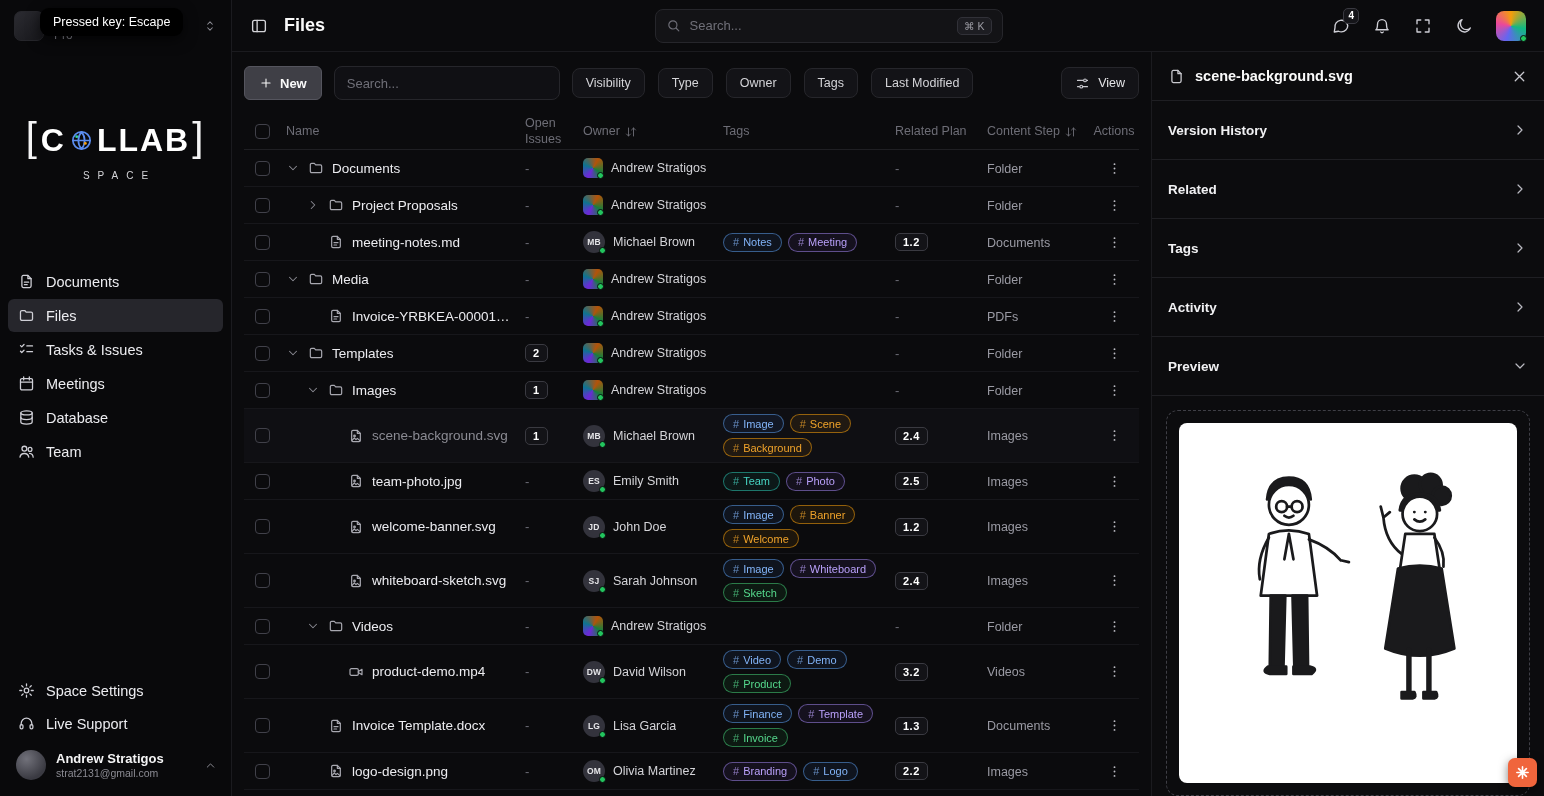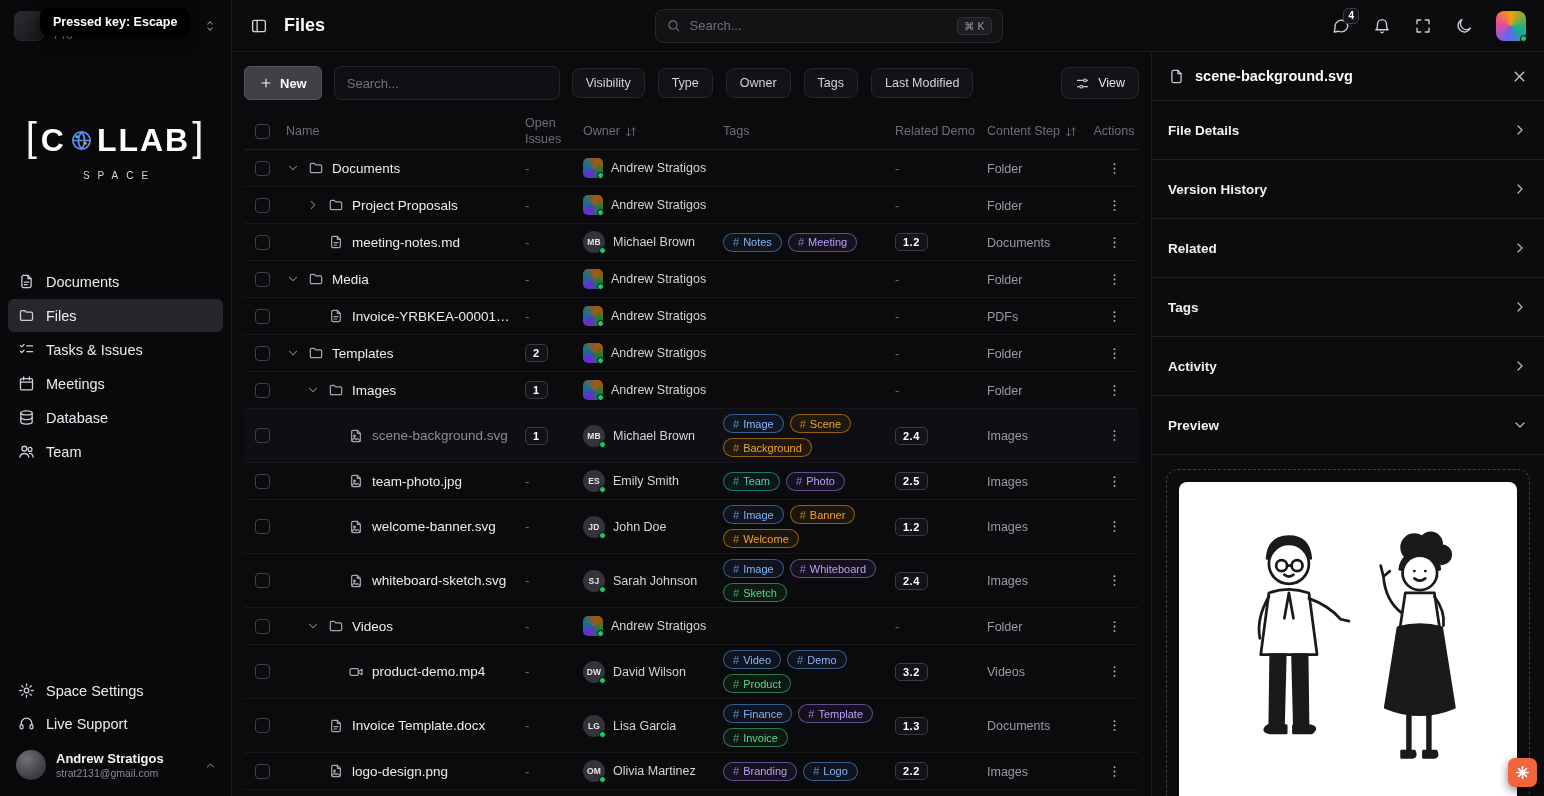--- a/index.html
+++ b/index.html
@@ -9,21 +9,21 @@
     grid-template-columns:232px minmax(0,1fr) 393px;grid-template-rows:52px minmax(0,1fr);
     grid-template-areas:"sb top top" "sb main panel";background:#0b0b0d}
 
   
   .ic{display:inline-flex;width:16px;height:16px;flex:none;color:#a6a6ae}
   .ic svg{width:100%;height:100%;fill:none;stroke:currentColor;stroke-width:1.8;
     stroke-linecap:round;stroke-linejoin:round}
 
   
   .toast{position:absolute;left:40px;top:8px;z-index:70;background:#000;color:#fff;
-    font-size:12.5px;font-weight:700;padding:7px 13px;border-radius:9px;white-space:nowrap;
+    font-size:12.5px;font-weight:400;padding:7px 13px;border-radius:9px;white-space:nowrap;
     box-shadow:0 4px 14px rgba(0,0,0,.6)}
 
   
   .sidebar{grid-area:sb;background:#09090b;border-right:1px solid #1b1b1f;display:flex;
     flex-direction:column;position:relative;overflow:hidden}
   .sb-top{height:52px;display:flex;align-items:center;gap:10px;padding:0 14px}
   .ws-logo{width:30px;height:30px;border-radius:7px;background:linear-gradient(135deg,#2b2b31,#17171b);
     border:1px solid #26262b;flex:none}
   .ws-info{display:flex;flex-direction:column;justify-content:flex-end;height:32px}
   .ws-plan{font-size:12px;color:#8b8b93}
@@ -399,21 +399,21 @@
             <span class="ic sort-ic">
               <svg viewBox="0 0 24 24">
                 <path d="m3 16 4 4 4-4M7 20V4M21 8l-4-4-4 4M17 4v16"></path>
               </svg>
             </span>
           </div>
           <div class="cell c-tags">
             <span>Tags</span>
           </div>
           <div class="cell c-step">
-            <span>Related Demo</span>
+            <span>Related Plan</span>
           </div>
           <div class="cell c-type">
             <span>Content Step</span>
             <span class="ic sort-ic">
               <svg viewBox="0 0 24 24">
                 <path d="m3 16 4 4 4-4M7 20V4M21 8l-4-4-4 4M17 4v16"></path>
               </svg>
             </span>
           </div>
           <div class="cell c-actions">
@@ -988,28 +988,20 @@
           </svg>
         </span>
       <span class="ptitle">scene-background.svg</span>
       <button class="pclose ic">
         <svg viewBox="0 0 24 24">
             <path d="M6 6l12 12M18 6 6 18"></path>
           </svg>
         </button>
     </div>
     <div id="psections">
-        <div class="psec">
-          <span class="psec-label">File Details</span>
-          <span class="ic psec-ch">
-            <svg viewBox="0 0 24 24">
-              <path d="m9 6 6 6-6 6"></path>
-            </svg>
-          </span>
-        </div>
         <div class="psec">
           <span class="psec-label">Version History</span>
           <span class="ic psec-ch">
             <svg viewBox="0 0 24 24">
               <path d="m9 6 6 6-6 6"></path>
             </svg>
           </span>
         </div>
         <div class="psec">
           <span class="psec-label">Related</span>

